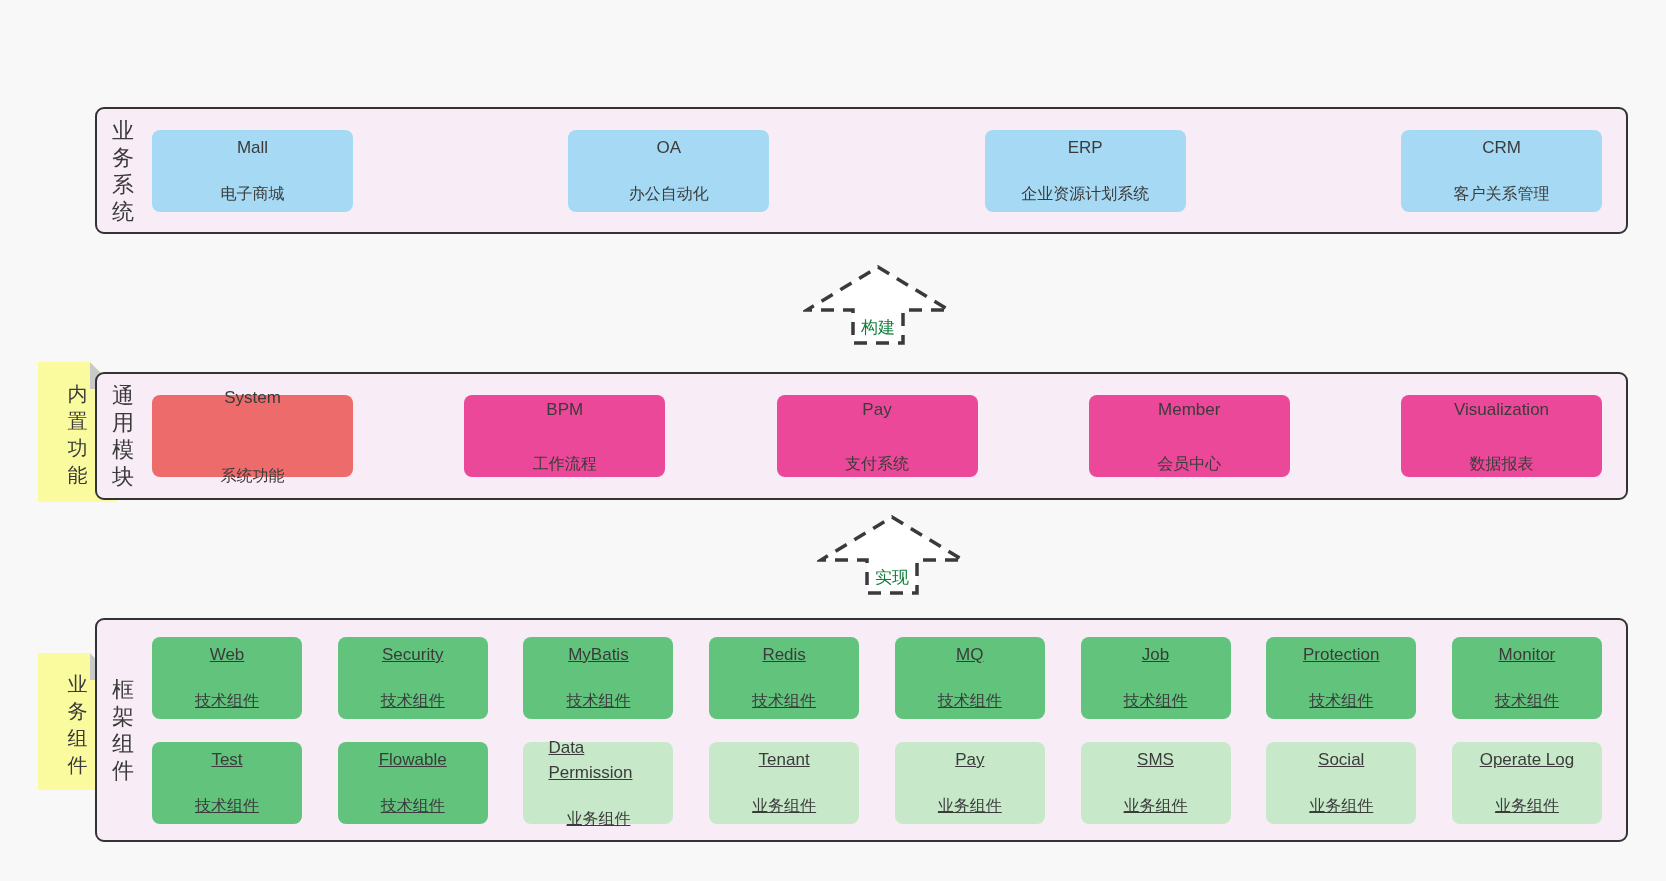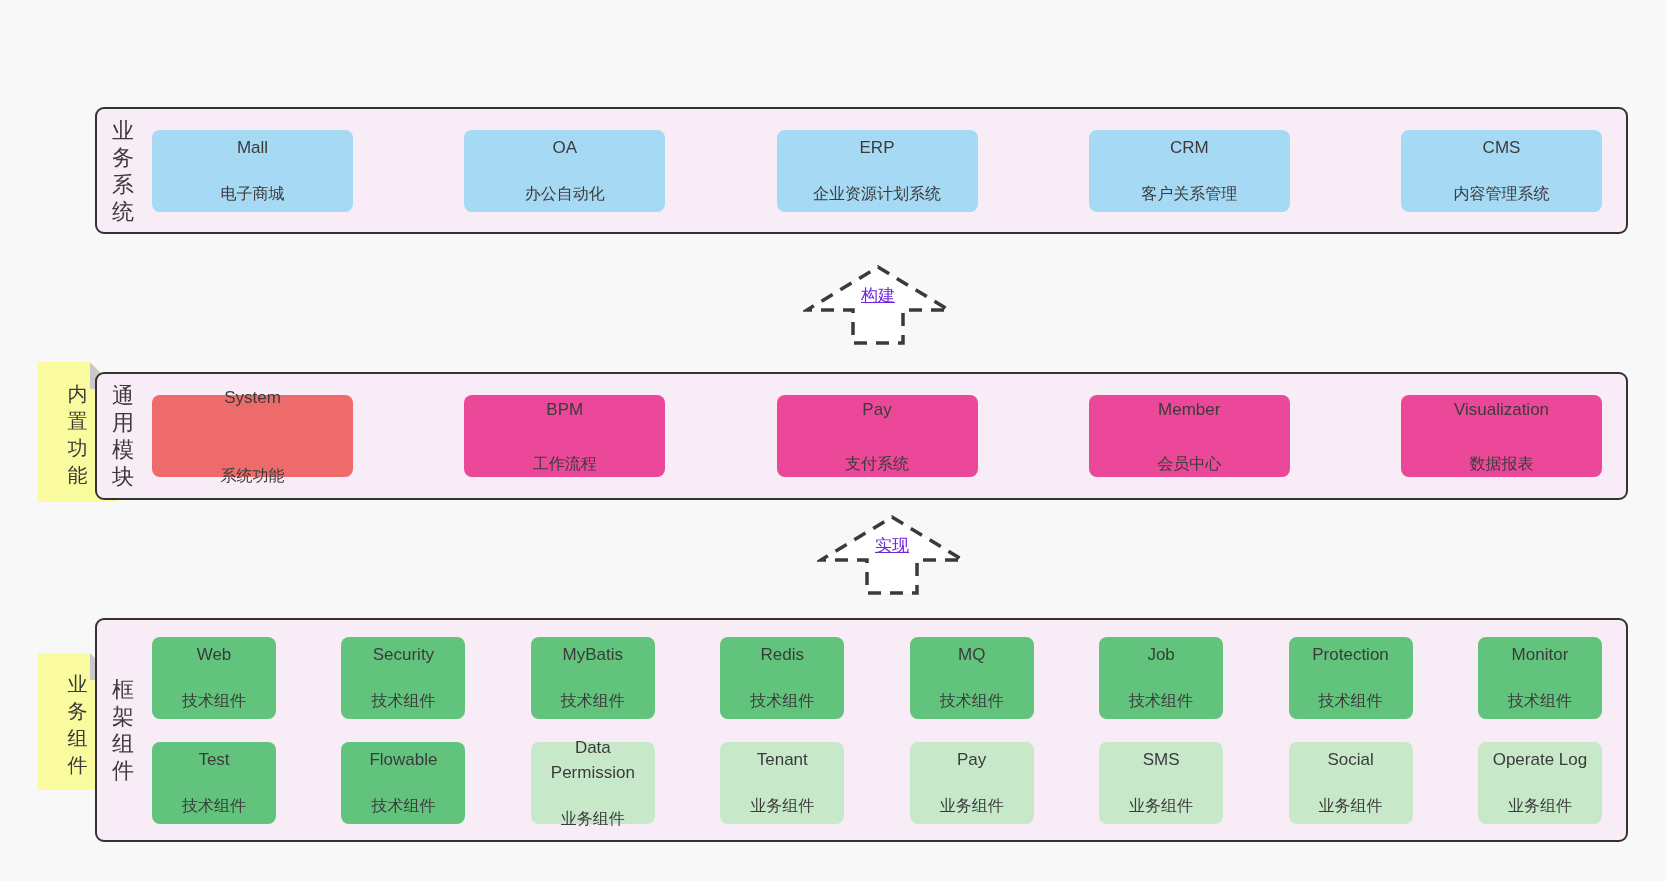--- a/index.html
+++ b/index.html
@@ -25,26 +25,25 @@
   .panel-content{
     flex:1;display:flex;justify-content:space-between;align-items:center;
     margin:0 24px 0 16px;
   }
   .panel-content.cols{flex-direction:column;gap:23px;}
   .row8{display:flex;justify-content:space-between;width:100%;}
   
   .box{
     height:82px;border-radius:8px;box-sizing:border-box;padding:2px 10px;
     display:flex;flex-direction:column;justify-content:center;align-items:center;
-    text-align:center;
   }
   .box .en{font-size:17px;line-height:25px;}
   .box .zh{font-size:16px;line-height:25px;margin-top:21px;}
   .w6{width:201px;}
-  .w8{width:124px;}
+  .w8{width:150px;text-decoration:underline;}
   .blue{background:#a6d9f4;}
   .red{background:#ee6b6b;gap:32px;}
   .pink{background:#ec4899;gap:8px;}
   .green{background:#62c37c;}
   .lightgreen{background:#c7e9ca;}
   .narrow{max-width:100px;}
   
   .tag{
     position:absolute;left:38px;width:79px;background:#fafa9e;
     clip-path:polygon(0 0,calc(100% - 27px) 0,100% 27px,100% 100%,0 100%);
@@ -59,23 +58,23 @@
   .tag-text{
     width:22px;font-size:20px;line-height:27px;text-align:center;
     word-break:break-all;color:#3a3a3a;padding-top:6px;
   }
   
   .arrow{position:absolute;width:150px;height:82px;}
   #arrow-build{left:803px;top:264px;}
   #arrow-implement{left:817px;top:514px;}
   .arrow svg{display:block;width:150px;height:82px;}
   .arrow-label{
-    position:absolute;left:50%;top:20px;transform:translateX(-50%);
+    position:absolute;left:50%;top:52px;transform:translateX(-50%);
     background:#ffffff;font-size:17px;line-height:22px;padding:1px 3px;
-    color:#6d28d9;white-space:nowrap;text-decoration:underline;
+    color:#15803d;white-space:nowrap;
   }
 </style>
 </head>
 <body>
 
 <div class="panel" id="panel-business">
   <div class="panel-label">业务系统</div>
   <div class="panel-content">
     <div class="box blue w6">
       <div class="en">Mall</div>
@@ -85,24 +84,20 @@
       <div class="en">OA</div>
       <div class="zh">办公自动化</div>
     </div>
     <div class="box blue w6">
       <div class="en">ERP</div>
       <div class="zh">企业资源计划系统</div>
     </div>
     <div class="box blue w6">
       <div class="en">CRM</div>
       <div class="zh">客户关系管理</div>
-    </div>
-    <div class="box blue w6">
-      <div class="en">CMS</div>
-      <div class="zh">内容管理系统</div>
     </div>
   </div>
 </div>
 
 <div class="arrow" id="arrow-build">
   <svg viewBox="0 0 150 82">
     <path d="M75 3 L146 46 L100 46 L100 79 L50 79 L50 46 L4 46 Z" fill="#ffffff" stroke="#3a3a3a" stroke-width="3.5" stroke-dasharray="13 9"></path>
   </svg>
   <div class="arrow-label">构建</div>
 </div>

